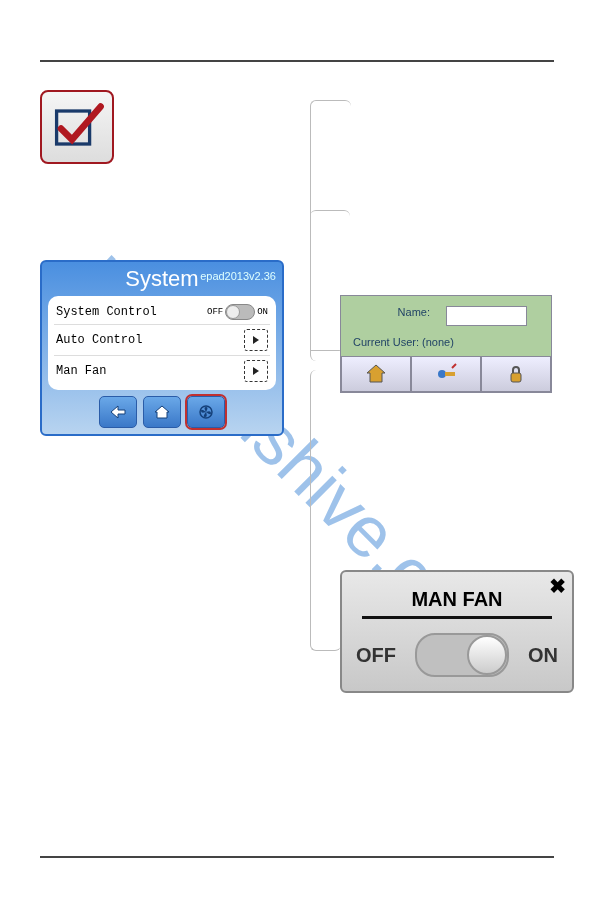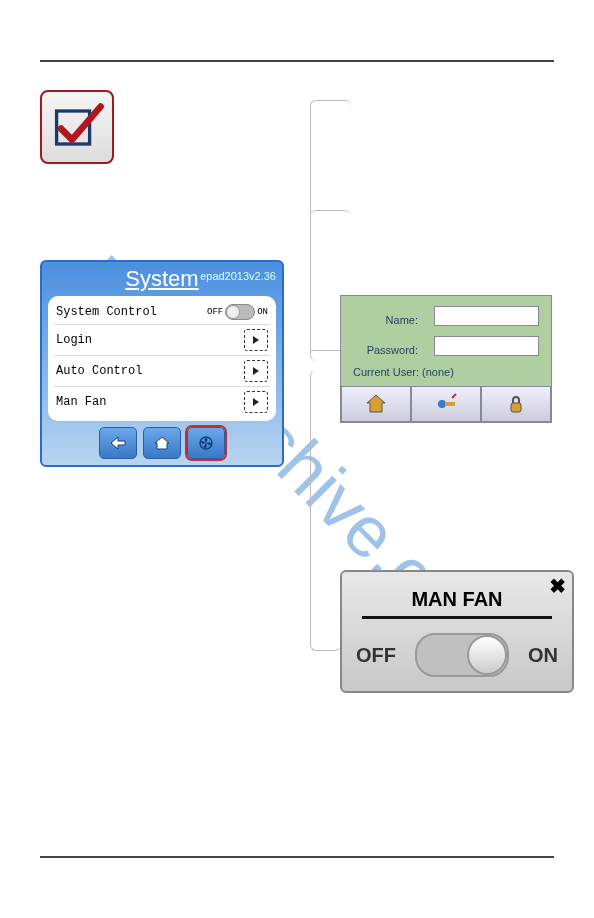--- a/index.html
+++ b/index.html
@@ -40,21 +40,20 @@
   
   .system-panel {
     position:absolute; left:0; top:200px; width:240px;
     border:2px solid #2a6cc8; border-radius:6px;
     background: linear-gradient(#4a8fe0,#b8d4f0);
     padding-bottom:6px;
   }
   .system-header {
     color:#fff; text-align:center; font-size:22px; padding:4px 12px;
     position:relative;
-    text-decoration:underline;
   }
   .system-ver { position:absolute; right:6px; top:8px; font-size:11px; color:#dff; }
   .system-body {
     background:#fff; margin:0 6px; border-radius:10px; padding:4px 6px;
   }
   .sys-row {
     display:flex; justify-content:space-between; align-items:center;
     font-family: Liberation Mono, monospace; font-size:12px;
     border-bottom:1px solid #ddd; padding:4px 2px;
   }
@@ -82,21 +81,21 @@
     display:flex; align-items:center; justify-content:center;
     color:#fff;
   }
   .nav-btn.selected { outline:2px solid #c03030; }
 
   
   .login-panel {
     position:absolute; left:300px; top:235px; width:210px;
     background:#afcfa0; border:1px solid #889; padding:0;
   }
-  .login-field { display:flex; align-items:flex-end; margin:10px 12px;gap:12px; }
+  .login-field { display:flex; align-items:flex-start; margin:10px 24px;gap:12px; }
   .login-label { width:65px; font-size:11px; color:#246; text-align:right; padding-right:4px; }
   .login-input { flex:1; height:18px; background:#fff; border:1px solid #889; }
   .login-user { font-size:11px; color:#246; margin:8px 12px; }
   .login-btns { display:flex; }
   .login-btn {
     flex:1; height:34px; background:linear-gradient(#eef,#ccd);
     border:1px solid #889; display:flex; align-items:center; justify-content:center;
   }
   .login-btn svg { width:24px; height:24px; }
 
@@ -155,28 +154,20 @@
         <span>System Control</span>
         <span class="toggle-mini">
           <span>OFF</span>
           <span class="toggle-track">
               <span class="toggle-knob"></span>
             </span>
           <span>ON</span>
         </span>
       </div>
       <div class="sys-row">
-        <span>Login</span>
-        <span class="arrow-btn">
-          <svg width="10" height="10" viewBox="0 0 10 10">
-              <path d="M2 1 L8 5 L2 9 Z" fill="#222"></path>
-            </svg>
-        </span>
-      </div>
-      <div class="sys-row">
         <span>Auto Control</span>
         <span class="arrow-btn">
           <svg width="10" height="10" viewBox="0 0 10 10">
               <path d="M2 1 L8 5 L2 9 Z" fill="#222"></path>
             </svg>
         </span>
       </div>
       <div class="sys-row">
         <span>Man Fan</span>
         <span class="arrow-btn">
@@ -204,24 +195,20 @@
           </svg>
       </div>
     </div>
   </div>
 
   <div class="login-panel">
     <div class="login-field">
       <div class="login-label">Name:</div>
       <div class="login-input"></div>
     </div>
-    <div class="login-field">
-      <div class="login-label">Password:</div>
-      <div class="login-input"></div>
-    </div>
     <div class="login-user">
       <span>Current User:</span>
       <span>(none)</span>
     </div>
     <div class="login-btns">
       <div class="login-btn">
         <svg viewBox="0 0 24 24">
             <path d="M12 3 L3 11 H6 V20 H18 V11 H21 Z" fill="#d8a030" stroke="#555"></path>
           </svg>
       </div>

